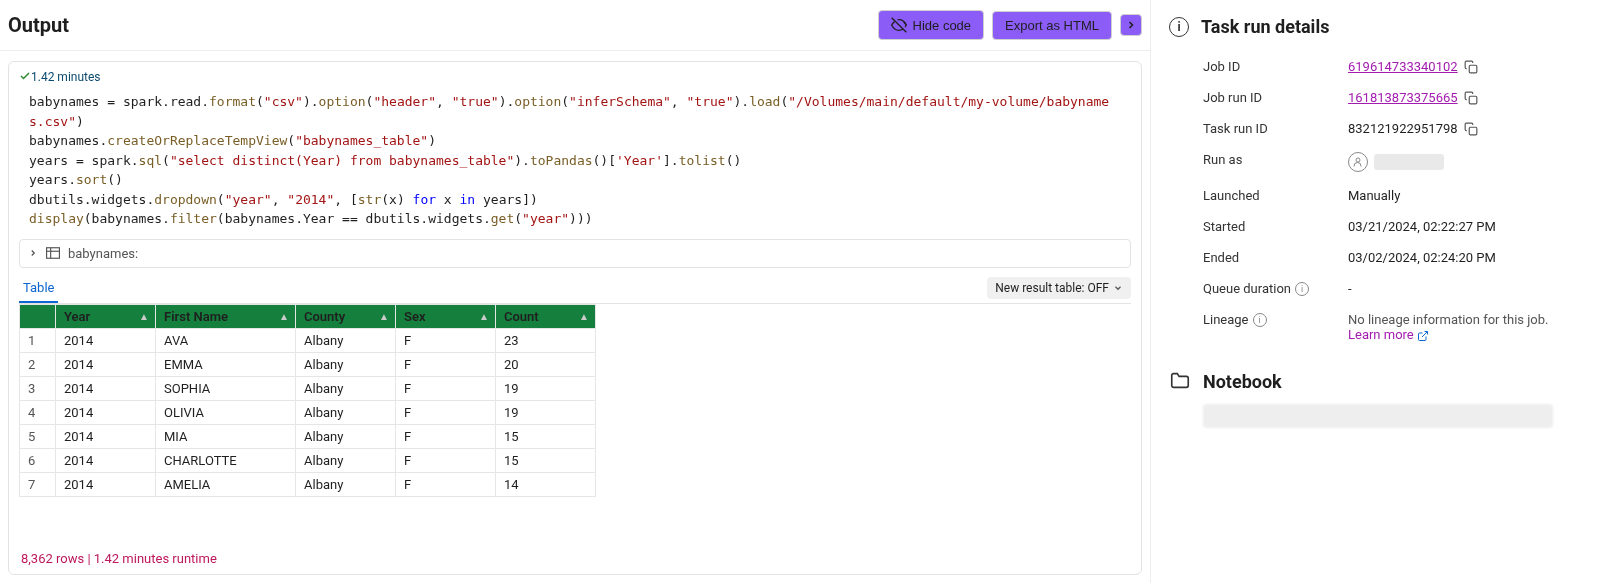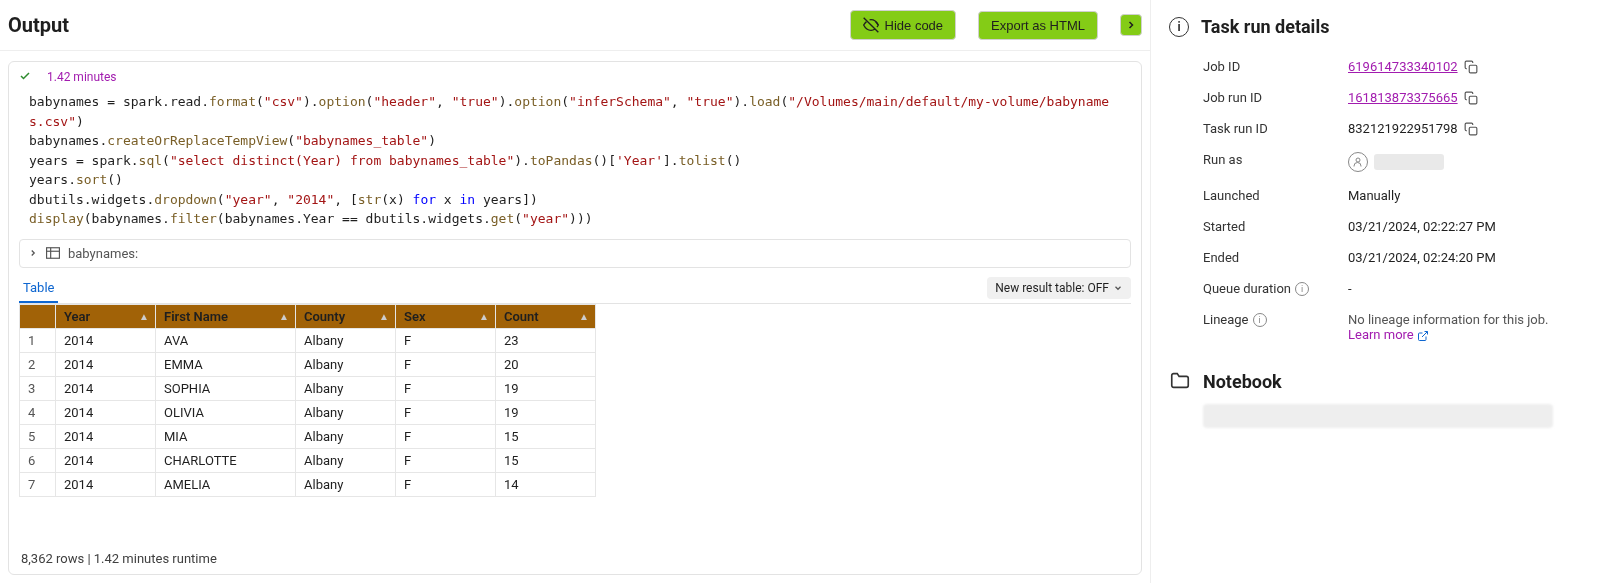--- a/index.html
+++ b/index.html
@@ -28,47 +28,47 @@
     border-bottom: 1px solid #eee;
   }
   .header-title { font-size: 20px; font-weight: 700; flex: 1; }
   .btn {
     display: inline-flex;
     align-items: center;
     gap: 6px;
     padding: 6px 12px;
     border: 1px solid #d0d0d0;
     border-radius: 4px;
-    background: #84cc16;
+    background: #8b5cf6;
     font-size: 13px;
     cursor: pointer;
-    margin-left: 22px;
+    margin-left: 8px;
     color: #1f1f1f;
   }
   .caret-btn {
     width: 22px;
     padding:4px 2px;
     justify-content:center;
   }
   .output-box {
     margin: 10px 8px 8px 8px;
     border: 1px solid #e3e3e3;
     border-radius: 6px;
     display: flex;
     flex-direction: column;
     min-height: 0;
     flex: 1;
   }
   .status-line {
     display: flex;
     align-items: flex-start;
-    gap: 16px;
+    gap: 0;
     padding: 8px 10px;
     font-size: 12px;
-    color: #a21caf;
+    color: #0c4a6e;
   }
   .code-block {
     padding: 0 20px 10px 20px;
     font-family: Menlo, Consolas, monospace;
     font-size: 13px;
     line-height: 1.5;
     white-space: pre-wrap;
     word-break: break-all;
   }
   .tok-fn { color: #795e26; }
@@ -119,37 +119,37 @@
     border-collapse: collapse;
     font-size: 13px;
   }
   table.data-table th, table.data-table td {
     border: 1px solid #e6e6e6;
     padding: 4px 8px;
     text-align: left;
     white-space: nowrap;
   }
   table.data-table th {
-    background: #a16207;
+    background: #15803d;
     font-weight: 600;
     position: relative;
   }
   .sort-caret {
     color:#ccc;
     font-size:10px;
     position:absolute;
     right:6px;
     top:50%;
     transform:translateY(-50%);
   }
   .idx-col { text-align:center; width:36px; color:#555; }
   .footer-line {
     padding: 8px 12px;
     font-size: 13px;
-    color:#404040;
+    color:#be185d;
   }
   .right-pane {
     width: 450px;
     padding: 16px 18px;
     overflow:auto;
     position:relative;
   }
   .info-header {
     display:flex;
     align-items:center;
@@ -393,21 +393,21 @@
     <div class="kv-row">
       <div class="kv-key">Launched</div>
       <div class="kv-val">Manually</div>
     </div>
     <div class="kv-row">
       <div class="kv-key">Started</div>
       <div class="kv-val">03/21/2024, 02:22:27 PM</div>
     </div>
     <div class="kv-row">
       <div class="kv-key">Ended</div>
-      <div class="kv-val">03/21/2024, 02:24:20 PM</div>
+      <div class="kv-val">03/02/2024, 02:24:20 PM</div>
     </div>
     <div class="kv-row">
       <div class="kv-key">
         <span>Queue duration</span>
         <span class="small-info">i</span>
       </div>
       <div class="kv-val">-</div>
     </div>
     <div class="kv-row">
       <div class="kv-key">

